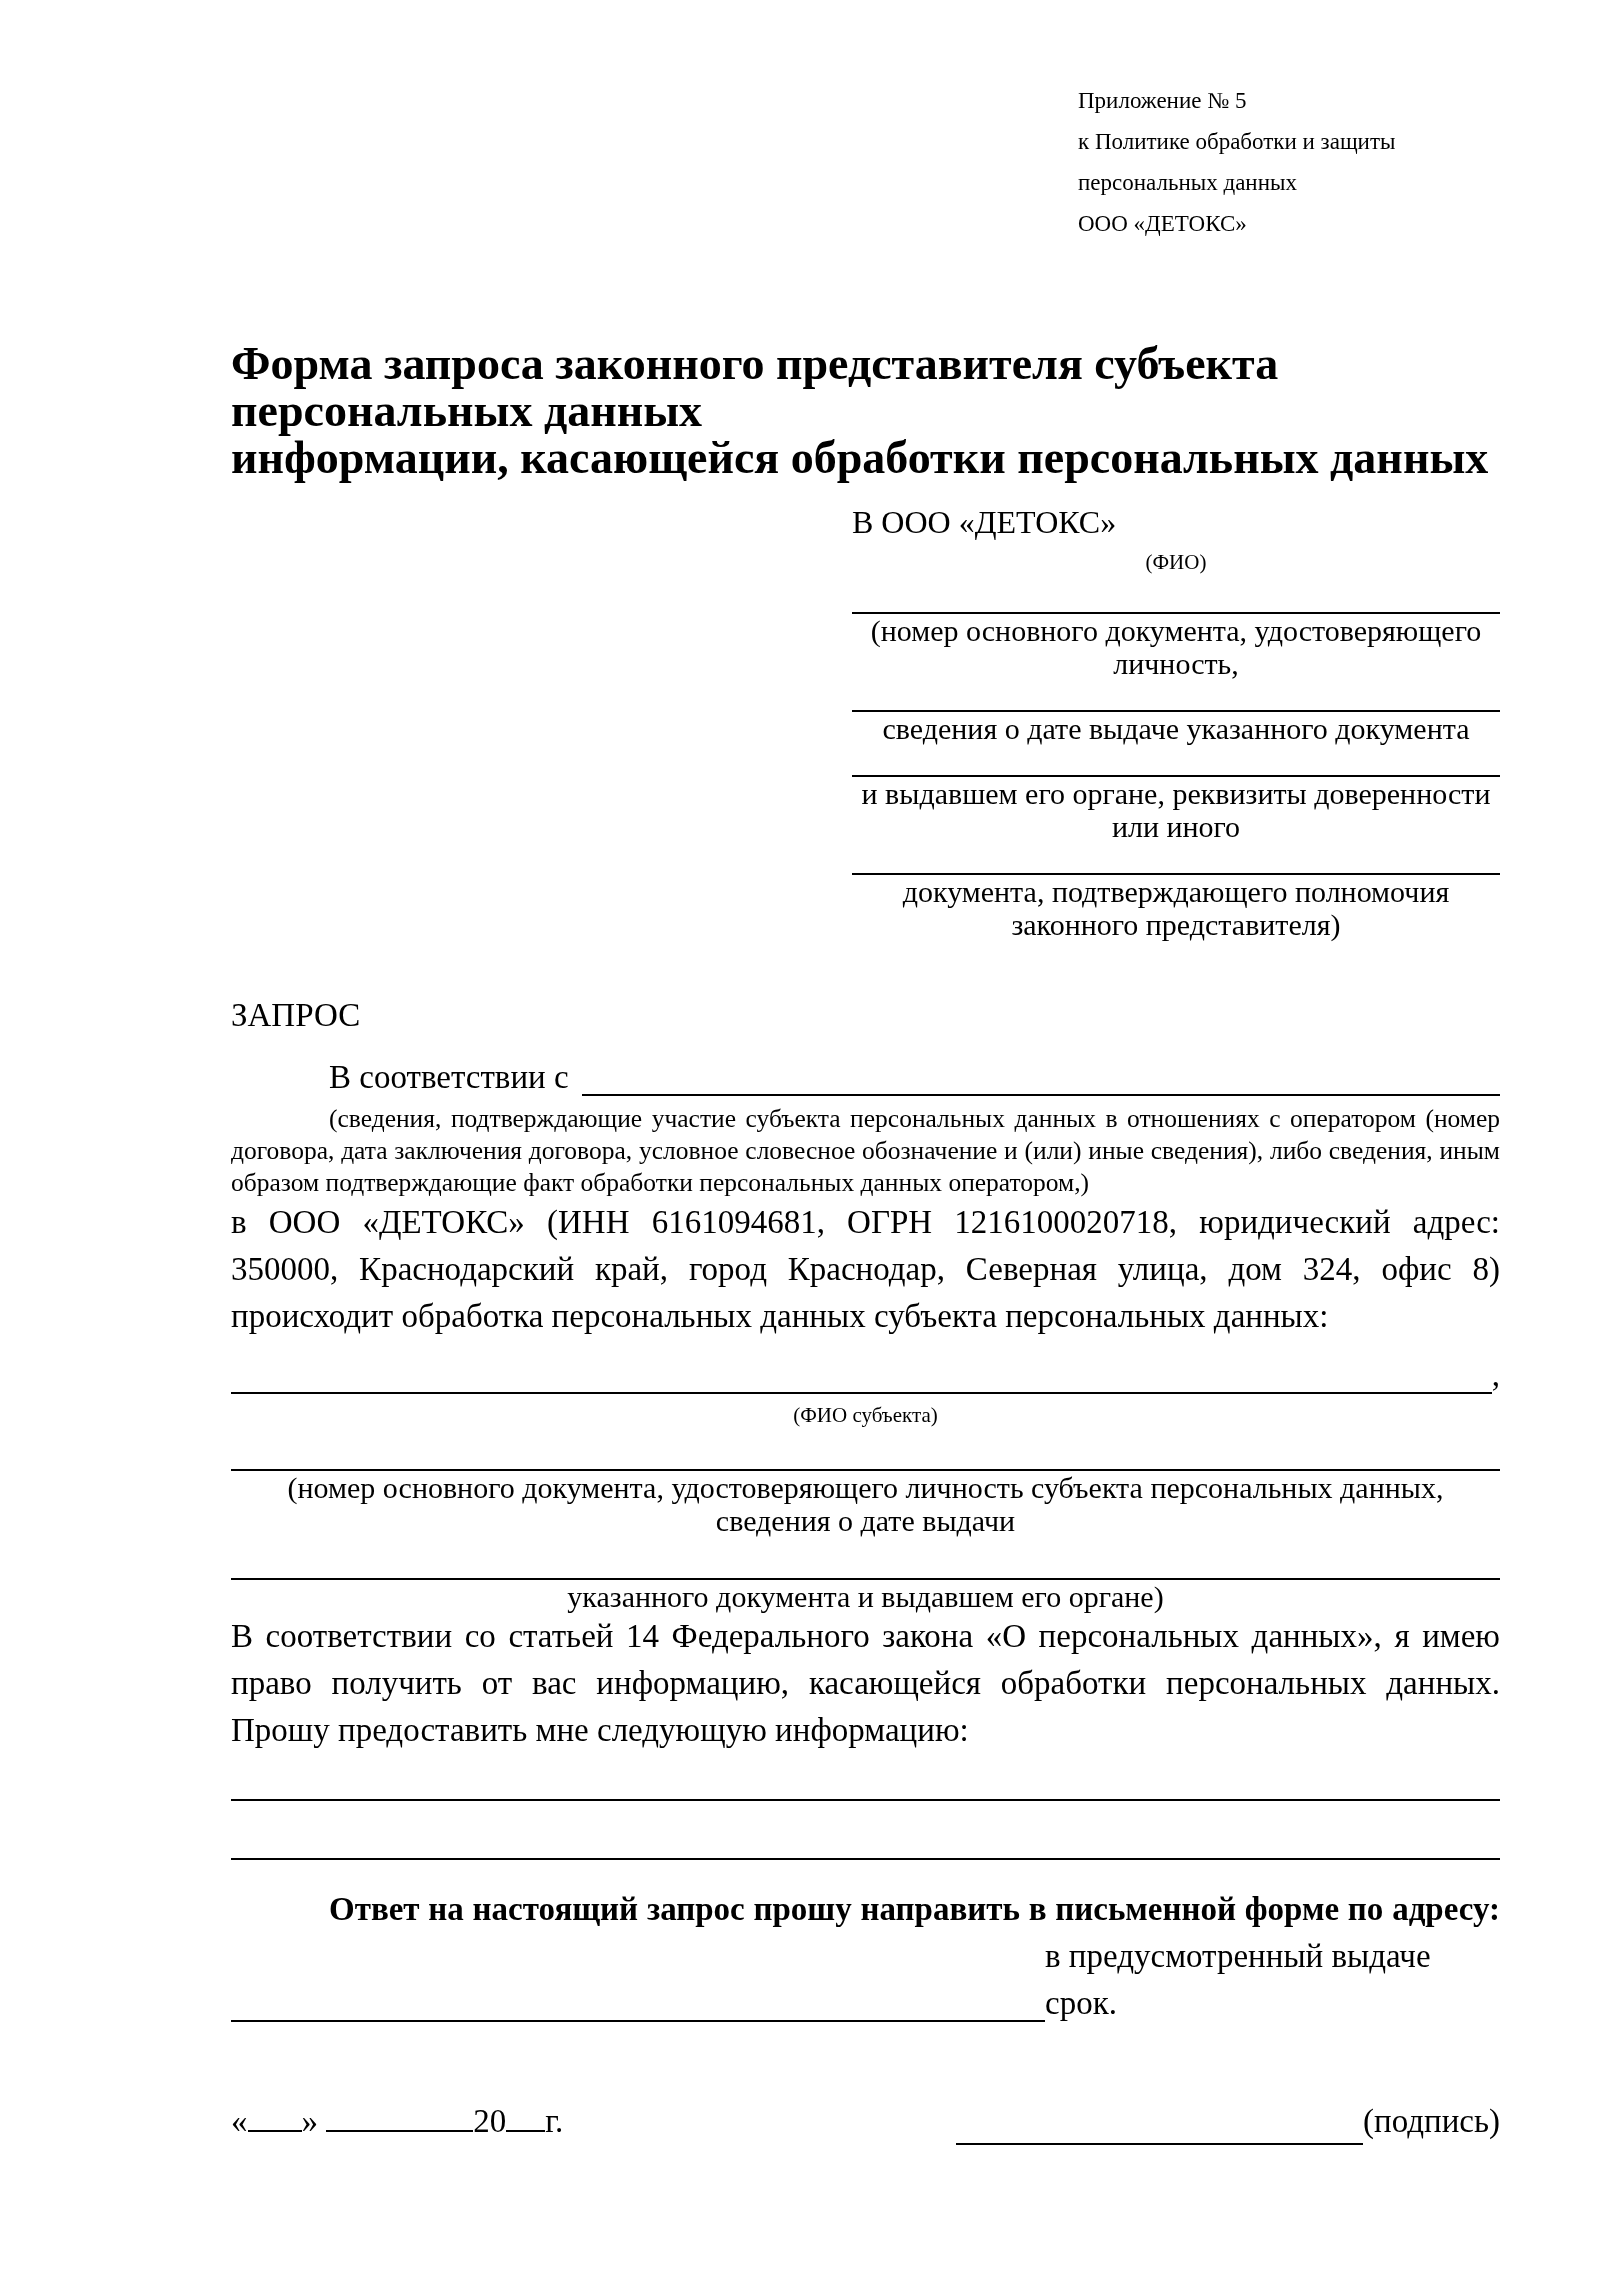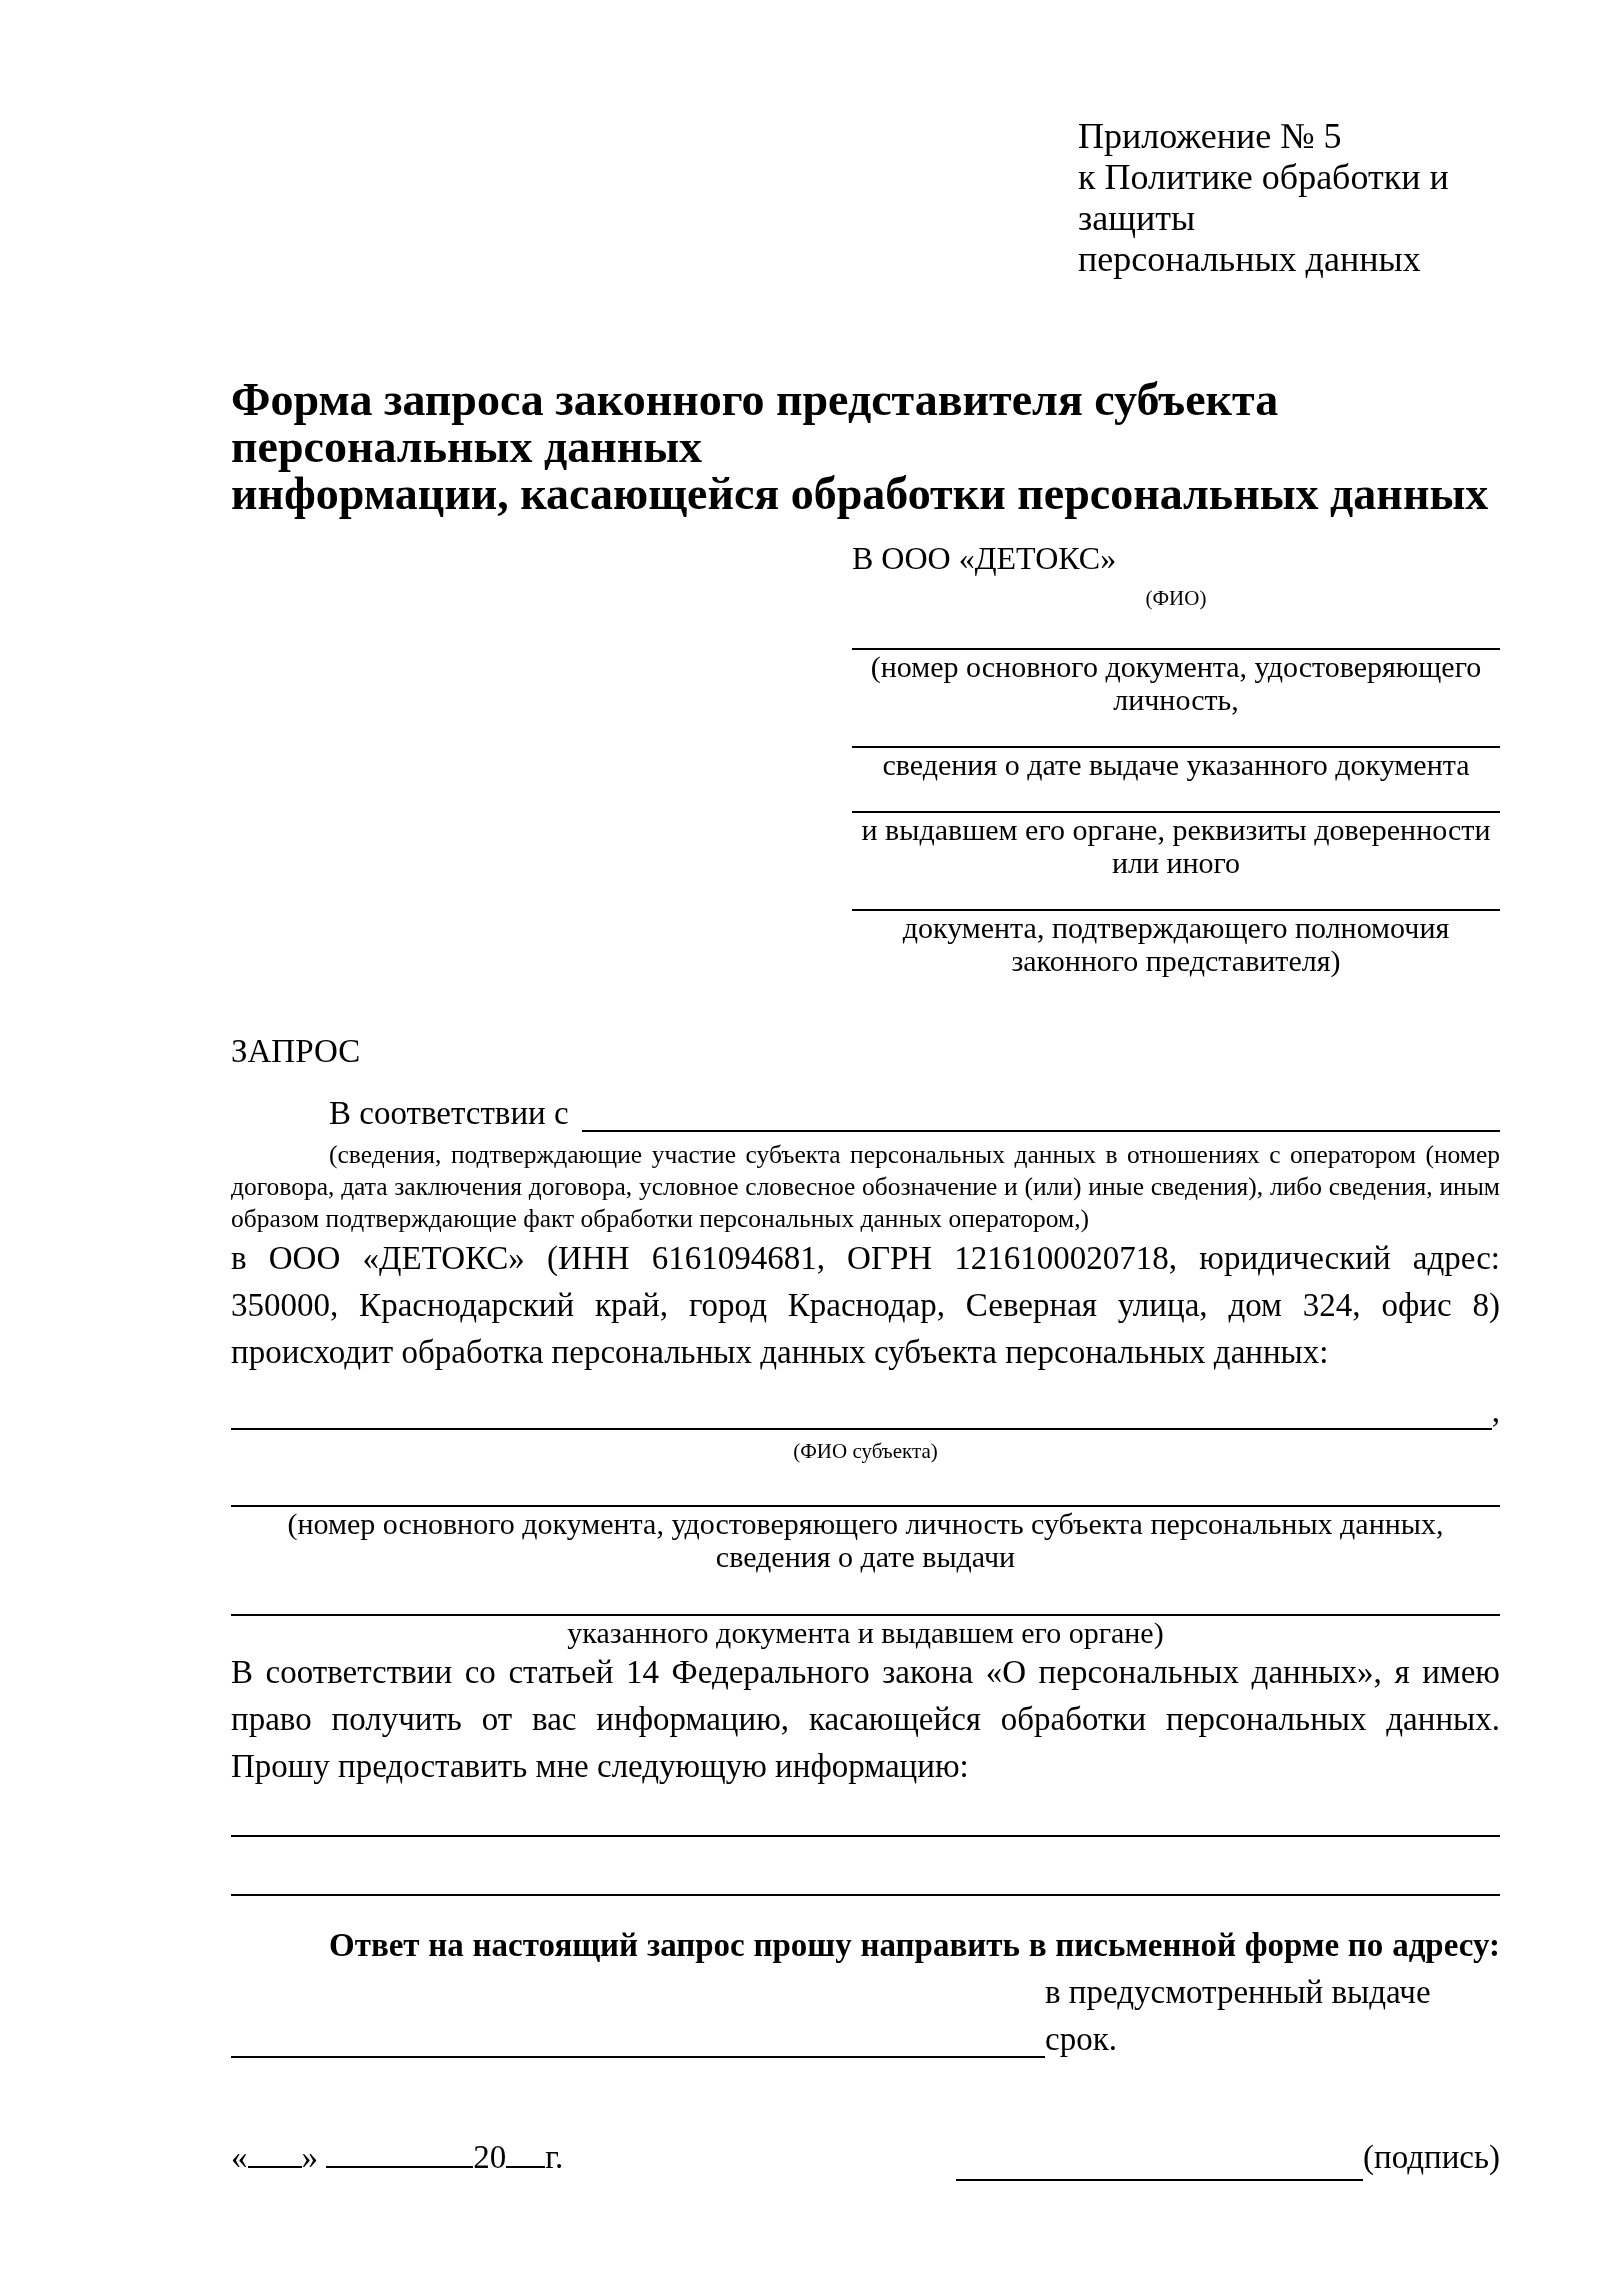--- a/index.html
+++ b/index.html
@@ -5,21 +5,21 @@
   html,body{margin:0;padding:0;background:#888;}
   .page{
     width:1621px;height:2294px;background:#ffffff;color:#000;
     position:relative;margin:0 auto;overflow:hidden;
     font-family:"Liberation Serif","DejaVu Serif",serif;
     font-size:33px;line-height:47px;
   }
   .content{margin-left:231px;width:1269px;}
 
   
-  .annex{padding-top:116px;margin-left:847px;font-size:36px;line-height:41px;}
+  .annex{padding-top:80px;margin-left:847px;font-size:23px;line-height:41px;}
 
   
   .doc-title{margin-top:96px;text-align:left;font-weight:bold;font-size:46px;line-height:47px;}
 
   
   .addr{margin-top:17.6px;margin-left:621px;font-size:32px;}
   .row{display:flex;align-items:flex-end;}
   .fill{flex:1;border-bottom:2.9px solid #000;margin-bottom:4.9px;}
   .caption{text-align:center;font-size:30px;line-height:33px;}
   .caption.fio{font-size:21px;}
@@ -57,20 +57,21 @@
 </head>
 <body>
 
 <div class="page">
   <div class="content">
 
     <div class="annex">
       <div>Приложение № 5</div>
       <div>к Политике обработки и защиты</div>
       <div>персональных данных</div>
+      <div>ООО «ДЕТОКС»</div>
     </div>
 
     <div class="doc-title">
       <div>Форма запроса законного представителя субъекта персональных данных</div>
       <div>информации, касающейся обработки персональных данных</div>
     </div>
 
     <div class="addr">
       <div>В ООО «ДЕТОКС»</div>
       <div class="caption fio">(ФИО)</div>

